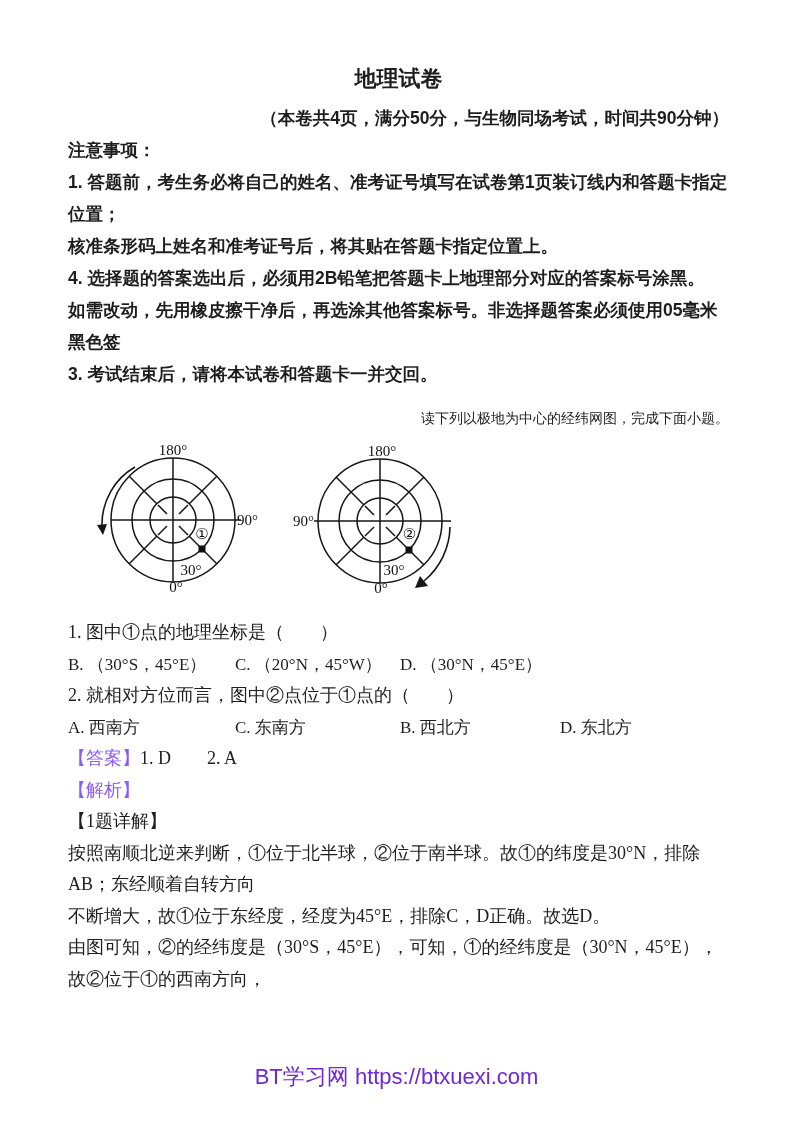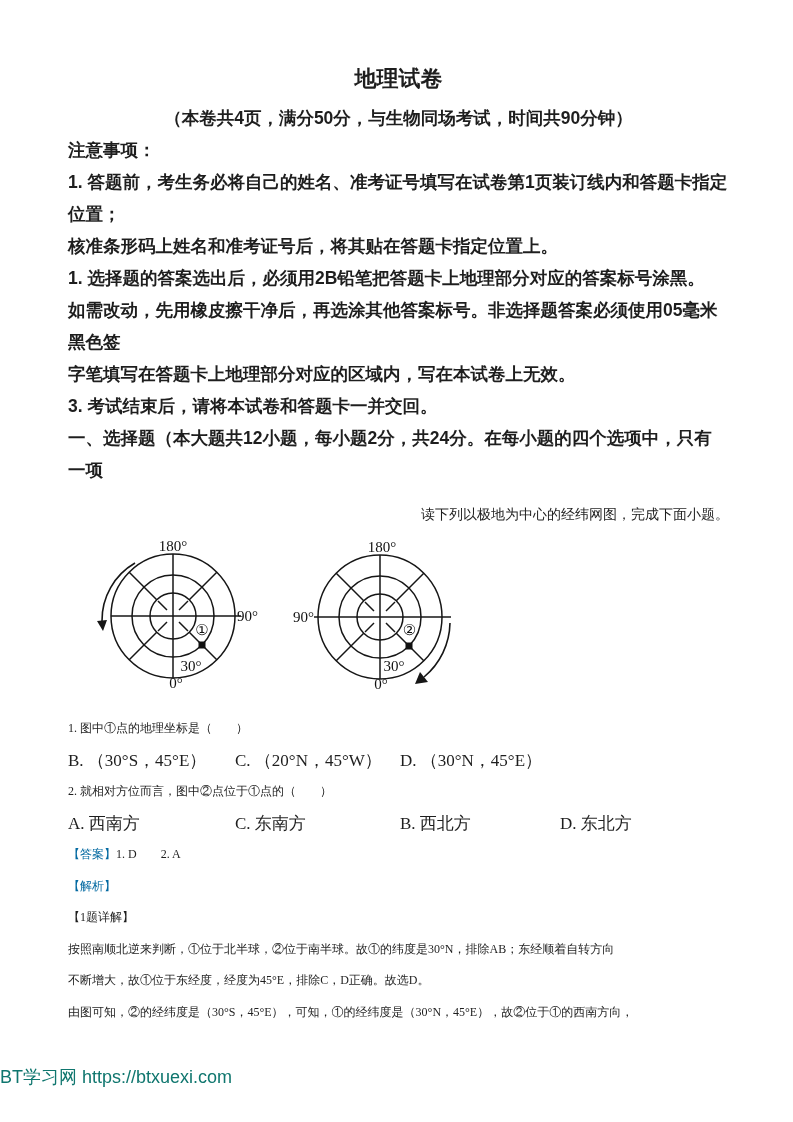--- a/index.html
+++ b/index.html
@@ -8,64 +8,62 @@
     background:#ffffff; overflow:hidden;
     font-family:"Liberation Serif", serif; color:#1e1e1e;
   }
   .content { padding:0 64px 0 68px; }
   .title {
     margin:64px 0 0; text-align:center;
     font-family:"Liberation Sans", sans-serif; font-weight:700;
     font-size:22px; line-height:30px;
   }
   .subtitle {
-    margin-top:12px; text-align:center;
+    margin-top:12px; text-align:right;
     font-family:"Liberation Sans", sans-serif; font-weight:700;
     font-size:17.5px; line-height:24px;
   }
   .notice-block { margin-top:4px; }
   .bold-line {
     font-family:"Liberation Sans", sans-serif; font-weight:700;
     font-size:17.5px; line-height:32px;
   }
   .intro { font-size:14px; line-height:24px; text-indent:37px; margin-top:17px;text-align:right; }
   .figure { margin:4px 0 0 27px; width:380px; height:170px; }
   .figure svg { display:block; }
   .qa { margin-top:12px; }
-  .qa-line { font-size:12px; line-height:31.5px; }
+  .qa-line { font-size:18px; line-height:31.5px; }
   .opt-row { display:grid; grid-template-columns:167px 165px 160px 1fr; font-size:17px; line-height:31.5px; }
-  .teal { color:#0369a1; }
+  .teal { color:#8b5cf6; }
   .footer {
-    position:absolute; left:0; right:0; top:1064px; 
+    position:absolute; left:0; right:0; top:1064px; text-align:center;
     font-family:"Liberation Sans", sans-serif;
-    font-size:18px; line-height:26px; color:#0f766e;
+    font-size:22px; line-height:26px; color:#6d28d9;
   }
   .map-line { stroke:#161616; stroke-width:1.5; fill:none; }
   .map-arrow { stroke:#161616; stroke-width:1.6; fill:none; }
   .map-text { font-family:"Liberation Serif", serif; font-size:15px; fill:#111; }
   .map-point { fill:#111; }
 </style>
 </head>
 <body>
 
 <div class="page">
   <div class="content">
 
     <h1 class="title">地理试卷</h1>
     <div class="subtitle">（本卷共4页，满分50分，与生物同场考试，时间共90分钟）</div>
 
     <div class="notice-block">
       <div class="bold-line">注意事项：</div>
       <div class="bold-line">1. 答题前，考生务必将自己的姓名、准考证号填写在试卷第1页装订线内和答题卡指定位置；</div>
       <div class="bold-line">核准条形码上姓名和准考证号后，将其贴在答题卡指定位置上。</div>
-      <div class="bold-line">1. 选择题的答案选出后，必须用2B铅笔把答题卡上地理部分对应的答案标号涂黑。</div>
+      <div class="bold-line">4. 选择题的答案选出后，必须用2B铅笔把答题卡上地理部分对应的答案标号涂黑。</div>
       <div class="bold-line">如需改动，先用橡皮擦干净后，再选涂其他答案标号。非选择题答案必须使用05毫米黑色签</div>
-      <div class="bold-line">字笔填写在答题卡上地理部分对应的区域内，写在本试卷上无效。</div>
       <div class="bold-line">3. 考试结束后，请将本试卷和答题卡一并交回。</div>
-      <div class="bold-line">一、选择题（本大题共12小题，每小题2分，共24分。在每小题的四个选项中，只有一项</div>
     </div>
 
     <div class="intro">读下列以极地为中心的经纬网图，完成下面小题。</div>
 
     <div class="figure">
       <svg width="380" height="170" viewBox="0 0 380 170" xmlns="http://www.w3.org/2000/svg">
 
         <g>
           <circle class="map-line" cx="78" cy="85" r="23"></circle>
           <circle class="map-line" cx="78" cy="85" r="41"></circle>

